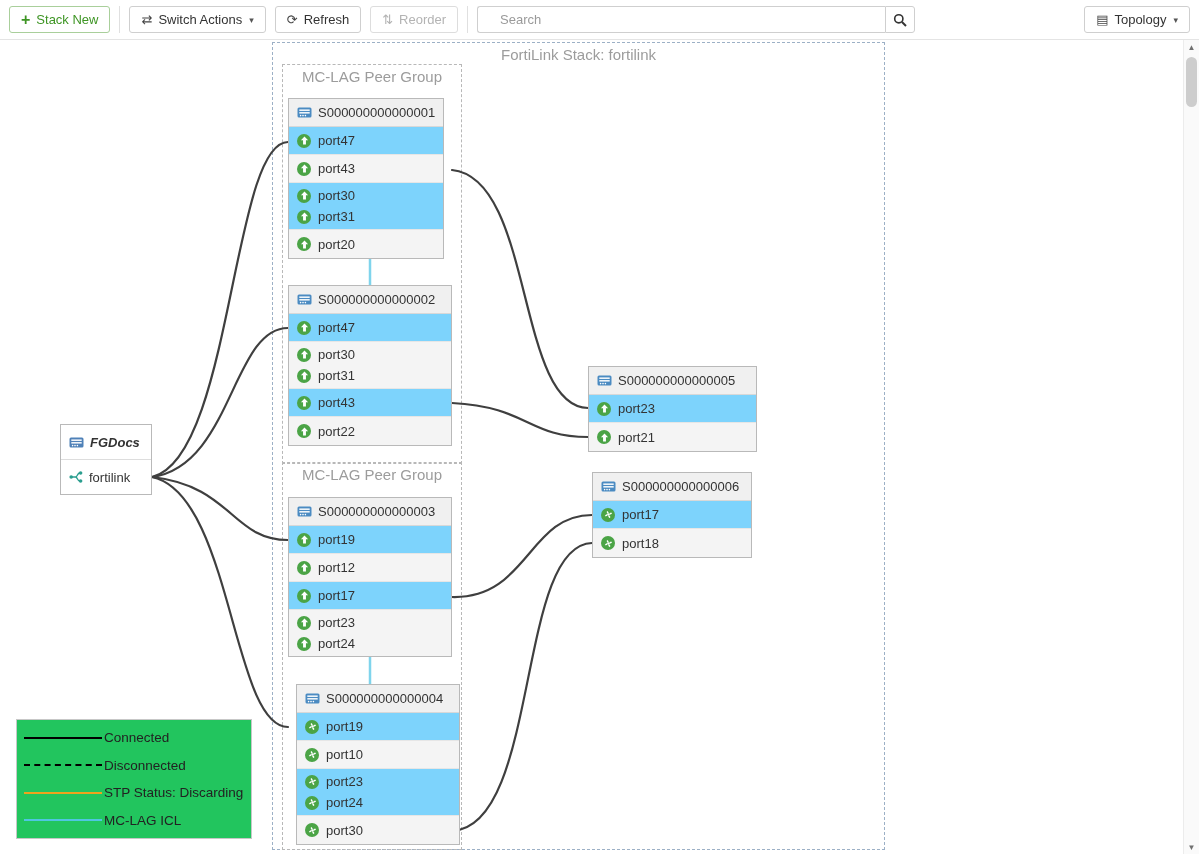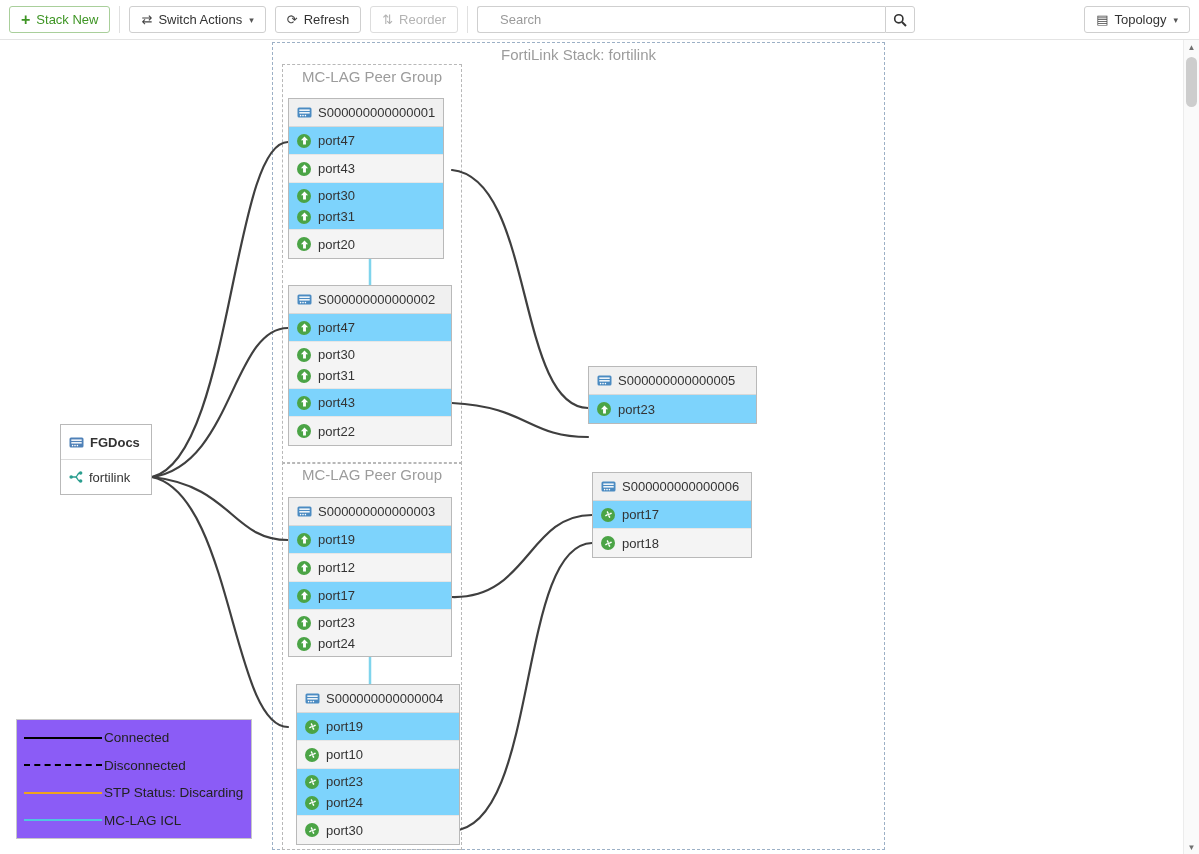--- a/index.html
+++ b/index.html
@@ -41,25 +41,25 @@
   .port-row:last-child{border-bottom:none;}
   .port-row.alt{background:#f4f4f4;}
   .port-line{display:flex;align-items:center;gap:7px;height:21px;}
   .port-icon{width:14px;height:14px;min-width:14px;border-radius:50%;display:inline-flex;align-items:center;justify-content:center;}
   .port-label{color:#333;}
 
   
   .fg-node{position:absolute;left:60px;top:424px;width:92px;border:1px solid #b9b9b9;background:#fff;z-index:10;box-sizing:border-box;}
   .fg-row{height:34px;display:flex;align-items:center;gap:6px;padding:0 8px;}
   .fg-row + .fg-row{border-top:1px solid #ddd;}
-  .fg-name{font-weight:bold;font-size:13px;color:#333;}
+  .fg-name{font-weight:bold;font-size:13px;color:#333;font-style:italic;}
   .fl-name{font-size:13px;color:#333;}
 
   
-  .legend{position:absolute;left:16px;top:719px;width:236px;height:120px;border:1px solid #c7c7c7;background:#8b5cf6;box-sizing:border-box;padding:10px 7px;display:flex;flex-direction:column;justify-content:space-between;z-index:10;}
+  .legend{position:absolute;left:16px;top:719px;width:236px;height:120px;border:1px solid #c7c7c7;background:#22c55e;box-sizing:border-box;padding:10px 7px;display:flex;flex-direction:column;justify-content:space-between;z-index:10;}
   .legend-row{display:flex;align-items:center;gap:2px;font-size:13.5px;color:#222;}
   .legend-line{width:78px;height:0;border-top-width:2px;}
 
   
   .scrollbar{position:absolute;right:0;top:40px;bottom:0;width:15px;background:#fafafa;border-left:1px solid #ececec;z-index:40;}
   .sb-arrow{position:absolute;left:0;width:15px;height:14px;color:#707070;font-size:8px;display:flex;align-items:center;justify-content:center;cursor:pointer;}
   .sb-thumb{position:absolute;left:2px;width:11px;top:17px;height:50px;background:#cdcdcd;border-radius:6px;cursor:pointer;}
 </style>
 </head>
 <body>
@@ -454,20 +454,30 @@
       <div class="port-row">
         <div class="port-line">
           <span class="port-icon" style="background:#4ba446">
             <svg width="9" height="9" viewBox="0 0 10 10">
               <path d="M5 0.5 L9 4.8 H6.6 V9.5 H3.4 V4.8 H1 Z" fill="#fff"></path>
             </svg>
           </span>
           <span class="port-label">port23</span>
         </div>
       </div>
+      <div class="port-row alt">
+        <div class="port-line">
+          <span class="port-icon" style="background:#4ba446">
+            <svg width="9" height="9" viewBox="0 0 10 10">
+              <path d="M5 0.5 L9 4.8 H6.6 V9.5 H3.4 V4.8 H1 Z" fill="#fff"></path>
+            </svg>
+          </span>
+          <span class="port-label">port21</span>
+        </div>
+      </div>
     </div>
   <div class="switch-node" style="left:592px;top:472px;width:160px">
       <div class="sw-head">
         <span class="sw-icon">
           <svg width="15" height="11" viewBox="0 0 15 11">
             <rect x="0.5" y="0.5" width="14" height="10" rx="1.5" fill="#4b8bc2"></rect>
             <rect x="2.3" y="2.4" width="10.4" height="1.6" fill="#fff" opacity="0.9"></rect>
             <rect x="2.3" y="5" width="10.4" height="1.6" fill="#fff" opacity="0.9"></rect>
             <circle cx="3.6" cy="8.6" r="0.8" fill="#fff"></circle>
             <circle cx="6" cy="8.6" r="0.8" fill="#fff"></circle>

